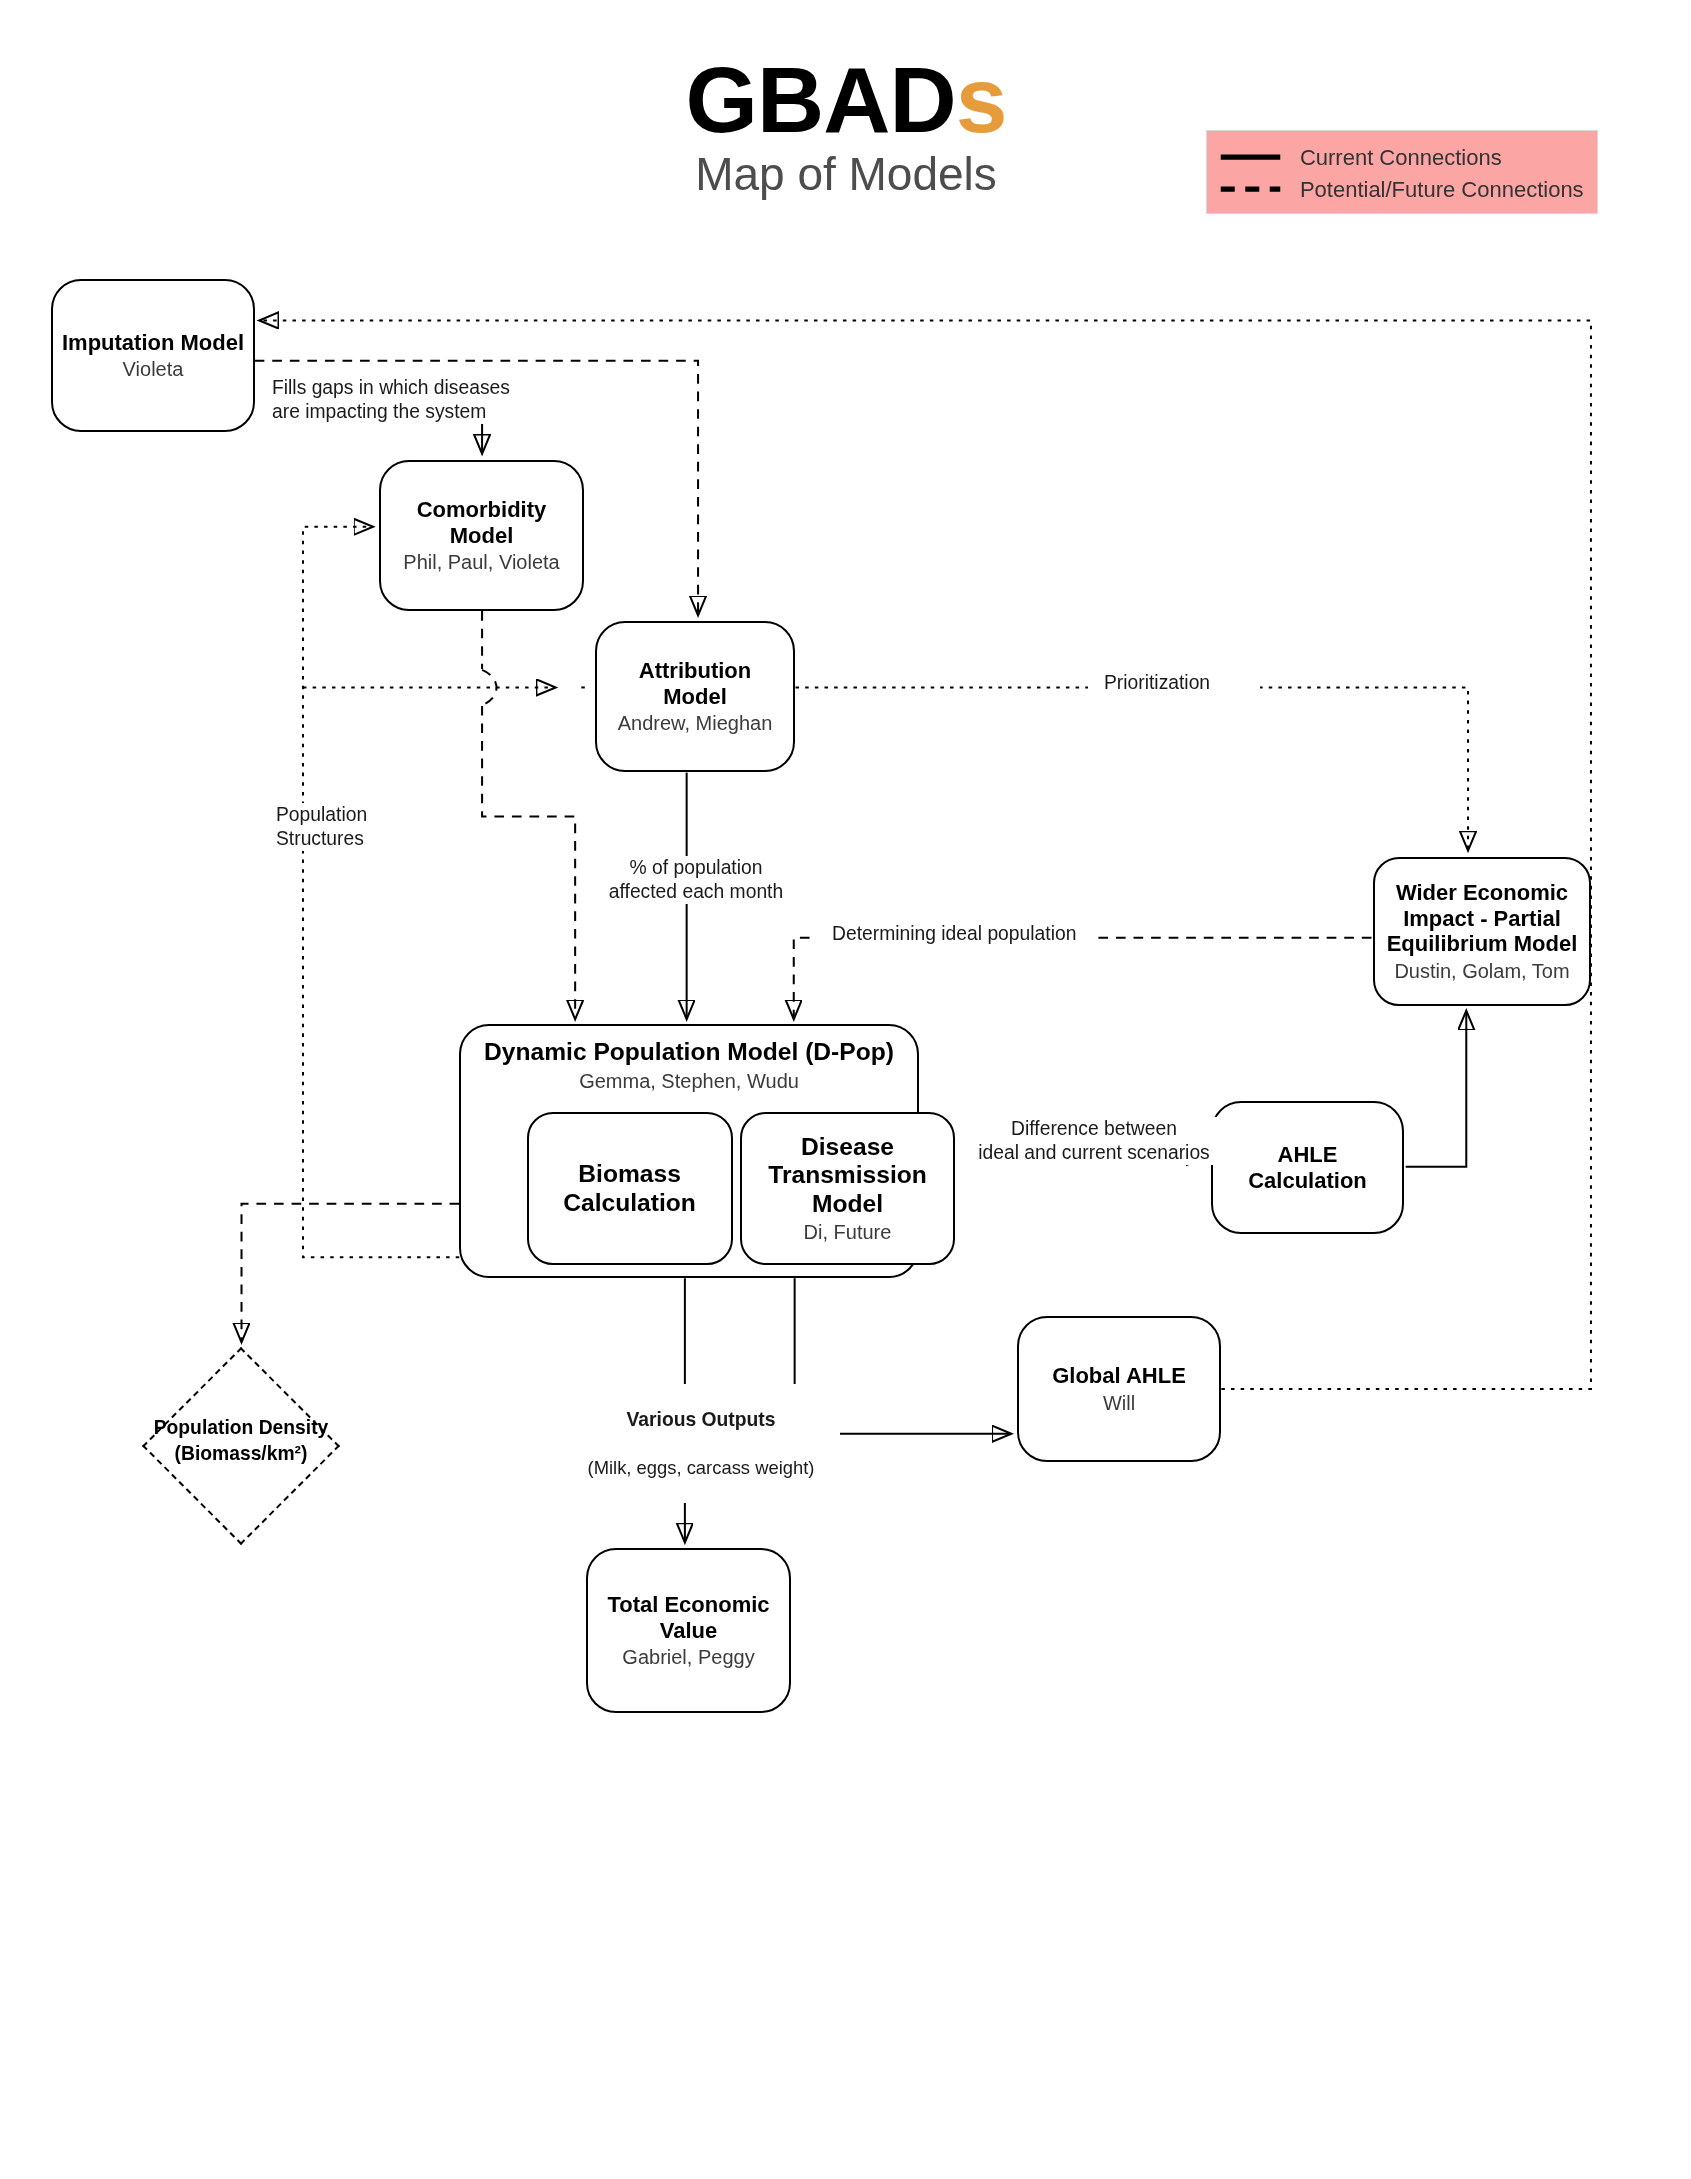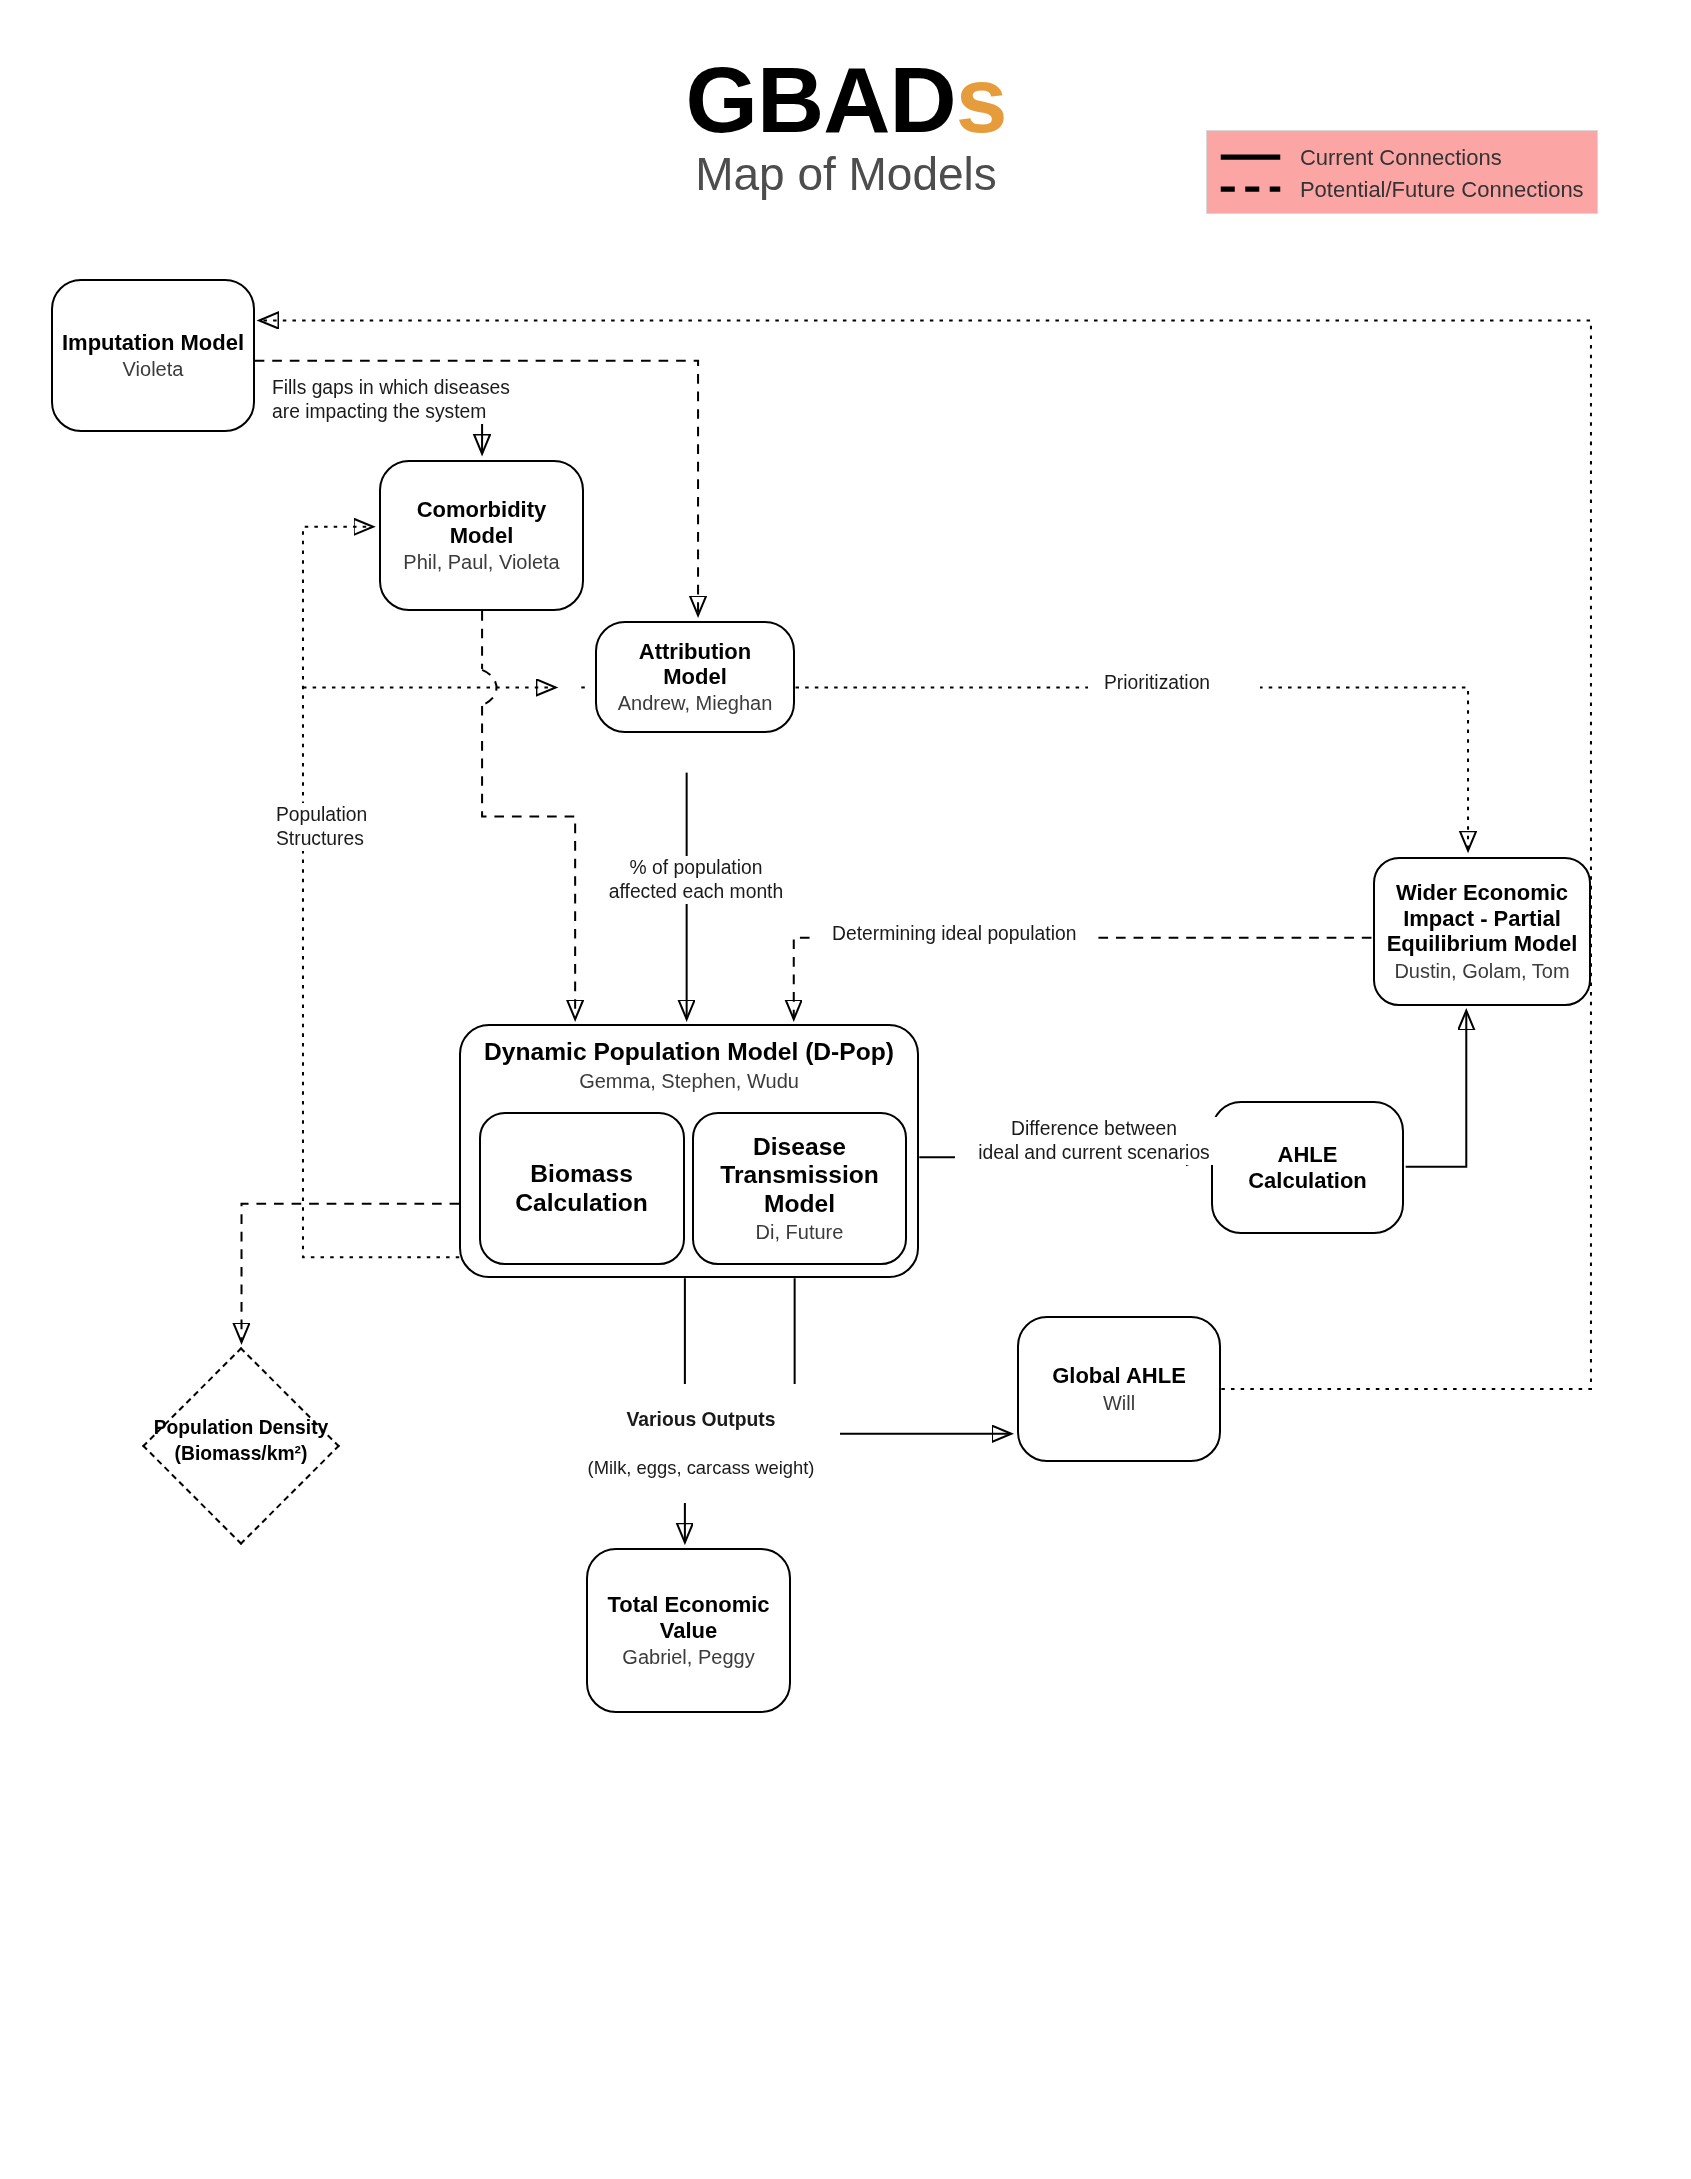--- a/index.html
+++ b/index.html
@@ -106,40 +106,40 @@
     margin-top: 1.8px;
   }
   .node.sub {
     border-width: 2.2px;
     border-radius: 26px;
   }
 
   
   #node-imputation    { left: 51px;   top: 279px;  width: 204px; height: 153px; }
   #node-comorbidity   { left: 379px;  top: 460px;  width: 205px; height: 151px; }
-  #node-attribution   { left: 595px;  top: 621px;  width: 200px; height: 112px; }
+  #node-attribution   { left: 595px;  top: 621px;  width: 200px; height: 151px; }
   #node-wider         { left: 1373px; top: 857px;  width: 218px; height: 149px;
                         border-radius: 26px; }
   #node-wider .title  { font-size: 22px; }
   #node-dpop          { left: 459px;  top: 1024px; width: 460px; height: 254px;
                         justify-content: flex-start; padding-top: 12.3px; }
   #node-dpop .title   { font-size: 24.6px; }
   #node-biomass       { position: absolute; left: 17.6px;  top: 86px;  width: 206px; height: 153px; }
   #node-disease       { position: absolute; left: 231px; top: 86px;  width: 215px; height: 153px; }
   #node-ahlecalc      { left: 1211px; top: 1101px; width: 193px; height: 133px; }
   #node-globalahle    { left: 1017px; top: 1316px; width: 204px; height: 146px; }
   #node-tev           { left: 586px;  top: 1548px; width: 205px; height: 165px; }
 
   .dpop-inner {
     position: absolute;
     left: 0; top: 0;
     width: 100%; height: 100%;
     pointer-events: none;
   }
-  .dpop-inner .node { pointer-events: auto; }
+  .dpop-inner .node { pointer-events: auto; margin-left: 48px; }
 
   
   .diamond-wrap {
     position: absolute;
     left: 142px;
     top: 1347px;
     width: 198px;
     height: 198px;
   }
   .diamond-shape {

